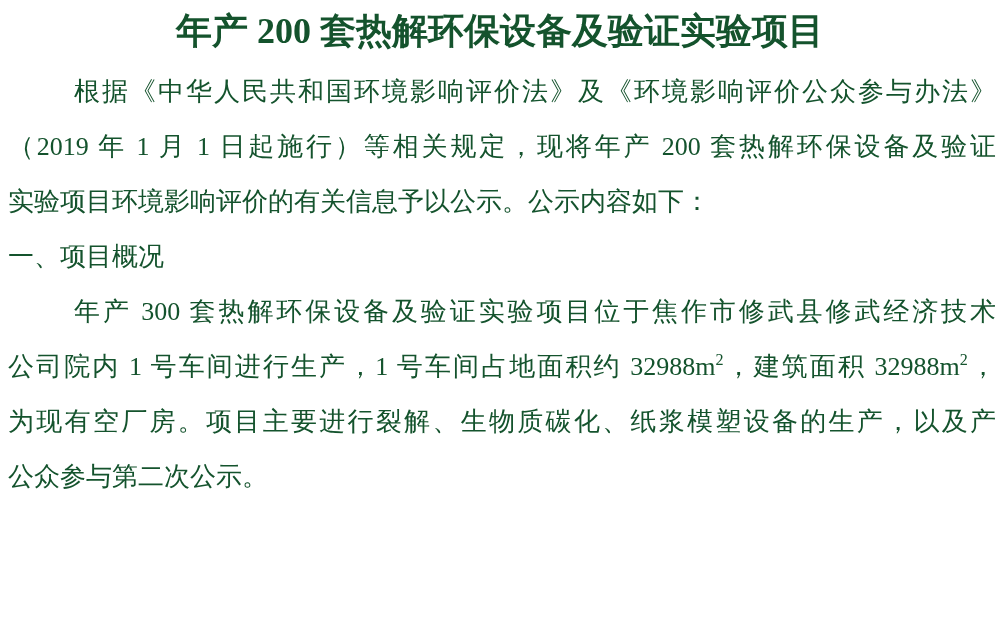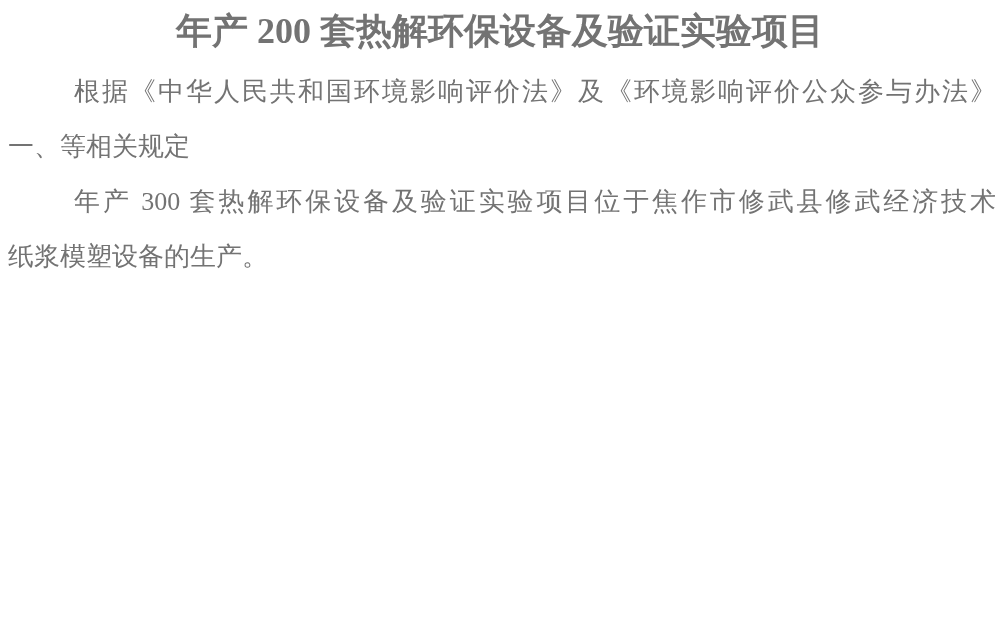--- a/index.html
+++ b/index.html
@@ -5,21 +5,21 @@
   html, body {
     margin: 0;
     padding: 0;
     background: #ffffff;
   }
   .page {
     position: relative;
     width: 1000px;
     height: 620px;
     background: #ffffff;
-    color: #737373;
+    color: #14532d;
     font-family: "Liberation Serif", serif;
     overflow: hidden;
     box-sizing: border-box;
   }
   .doc-title {
     margin: 0;
     padding-top: 4px;
     font-size: 36px;
     font-weight: 700;
     line-height: 55px;
@@ -57,26 +57,30 @@
 <div class="page">
 
   <h1 class="doc-title">
     <div class="title-line">年产 200 套热解环保设备及验证实验项目</div>
   </h1>
 
   <div class="doc-body">
 
     <div class="line just indent">根据《中华人民共和国环境影响评价法》及《环境影响评价公众参与办法》</div>
 
+    <div class="line just">（2019 年 1 月 1 日起施行）等相关规定，现将年产 200 套热解环保设备及验证</div>
 
+    <div class="line last">实验项目环境影响评价的有关信息予以公示。公示内容如下：</div>
 
-    <div class="line last">一、等相关规定</div>
+    <div class="line last">一、项目概况</div>
 
     <div class="line just indent">年产 300 套热解环保设备及验证实验项目位于焦作市修武县修武经济技术</div>
 
 
+    <div class="line just">公司院内 1 号车间进行生产，1 号车间占地面积约 32988m<sup>2</sup>，建筑面积 32988m<sup>2</sup>，</div>
 
+    <div class="line just">为现有空厂房。项目主要进行裂解、生物质碳化、纸浆模塑设备的生产，以及产</div>
 
-    <div class="line last">纸浆模塑设备的生产。</div>
+    <div class="line last">公众参与第二次公示。</div>
 
   </div>
 
 </div>
 
 </body></html>

